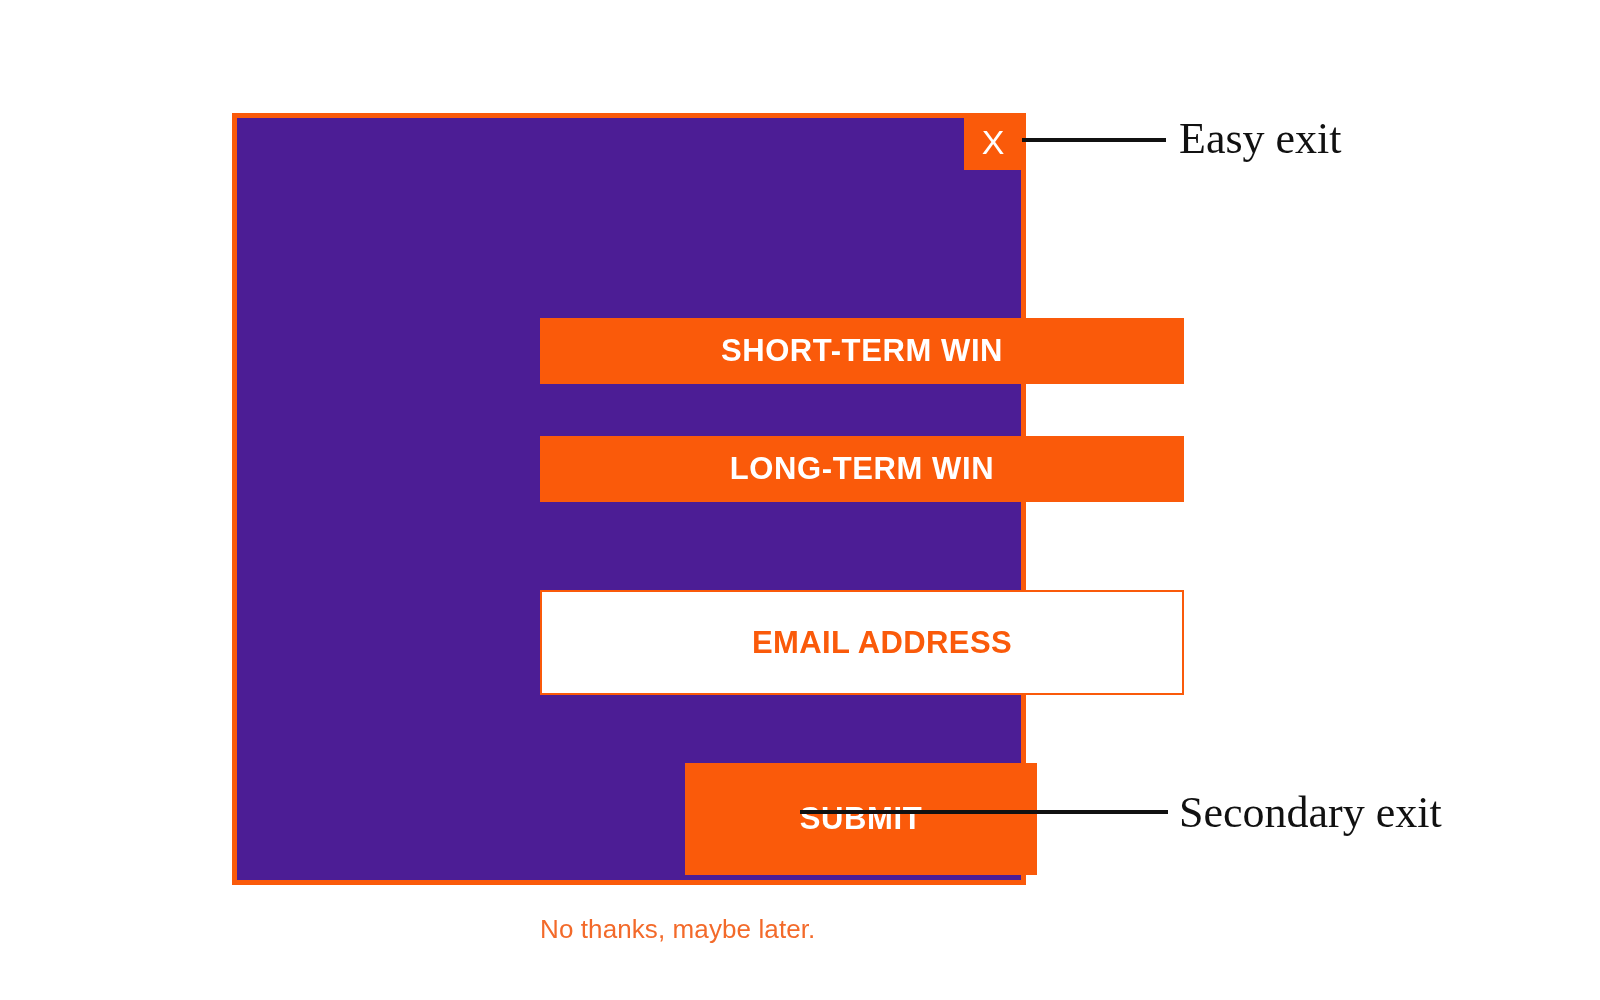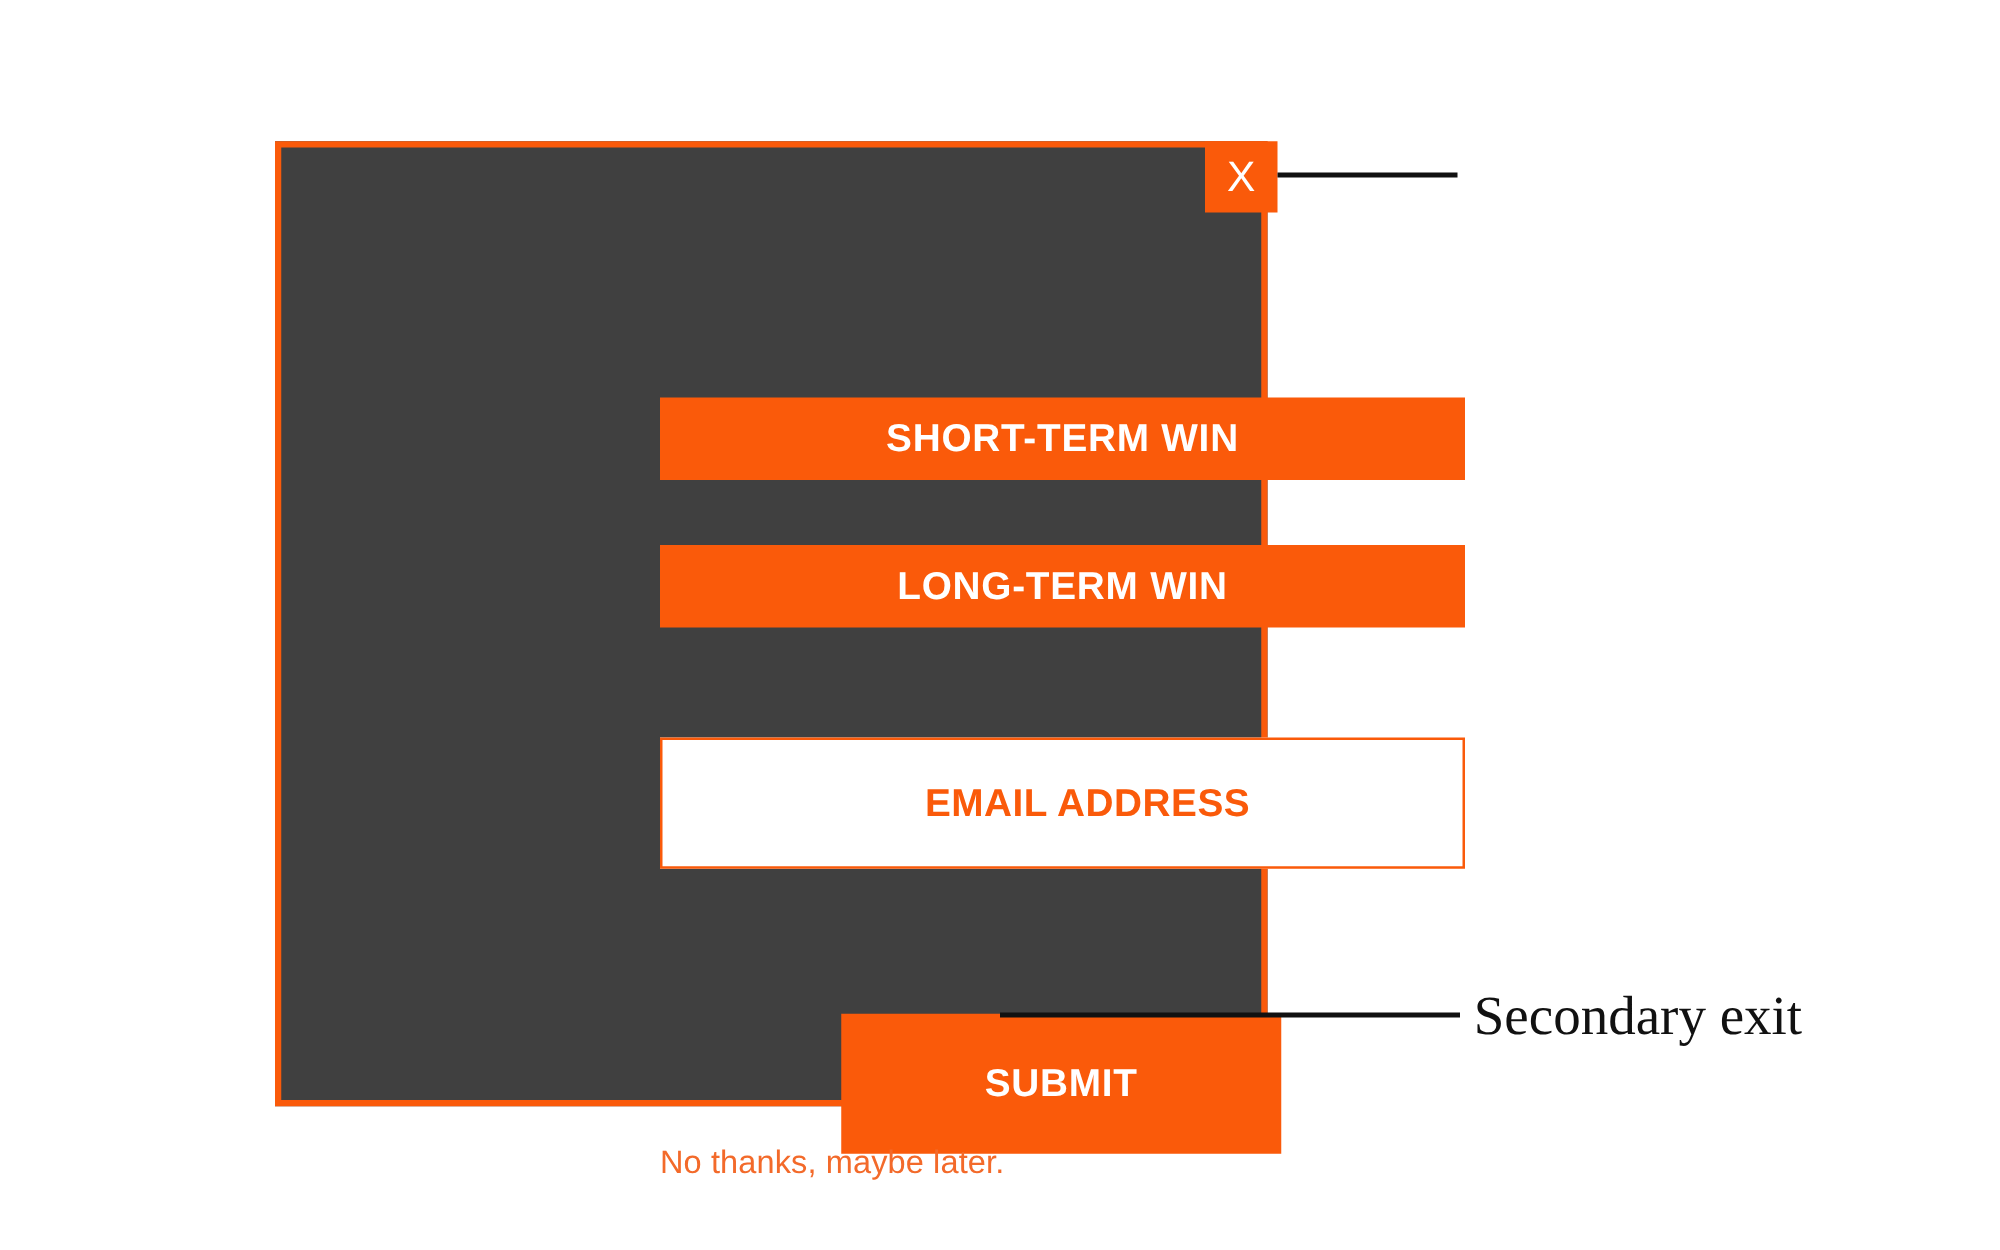--- a/index.html
+++ b/index.html
@@ -19,27 +19,27 @@
   #canvas {
     position: relative;
     width: 1600px;
     height: 1000px;
     background: #ffffff;
   }
 
   
   .modal {
     position: absolute;
-    left: 220px;
+    left: 232px;
     top: 113px;
     width: 794px;
     height: 772px;
     box-sizing: border-box;
     border: 5px solid #fa5a0a;
-    background: #404040;
+    background: #4c1d95;
   }
 
   
   .close-btn {
     position: absolute;
     left: 964px;
     top: 113px;
     width: 58px;
     height: 57px;
     background: #fa5a0a;
@@ -110,21 +110,20 @@
     background: #fa5a0a;
     color: #ffffff;
     display: flex;
     align-items: center;
     justify-content: center;
     font-size: 31px;
     font-weight: 700;
     letter-spacing: 0.6px;
     cursor: pointer;
     user-select: none;
-    margin-top: 48px;
   }
 
   
   .decline-link {
     position: absolute;
     left: 303px;
     top: 796px;
     width: 644px;
     color: #f36a2a;
     font-size: 26px;
@@ -193,15 +192,16 @@
     </div>
   </div>
 
   <div class="close-btn">
     <span>X</span>
   </div>
 
   <div class="leader leader-top"></div>
   <div class="leader leader-bottom"></div>
 
+  <div class="annotation annotation-top">Easy exit</div>
   <div class="annotation annotation-bottom">Secondary exit</div>
 
 </div>
 
 </body></html>

